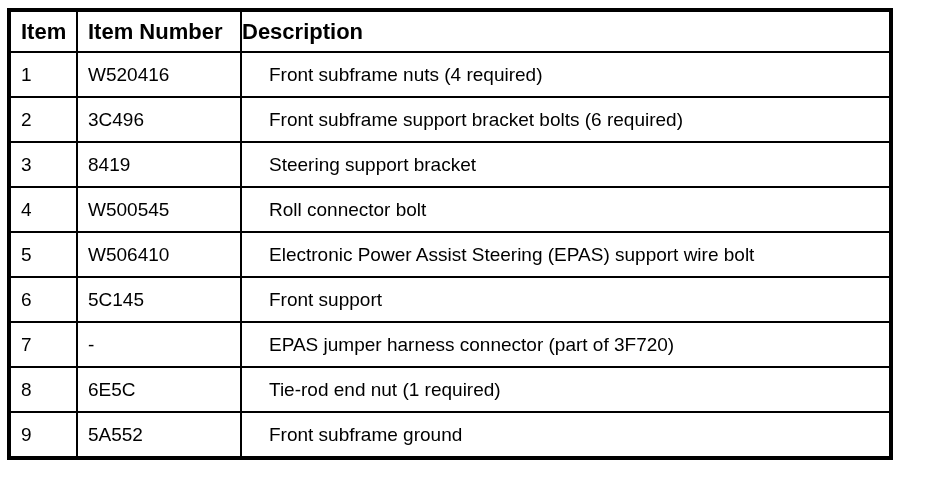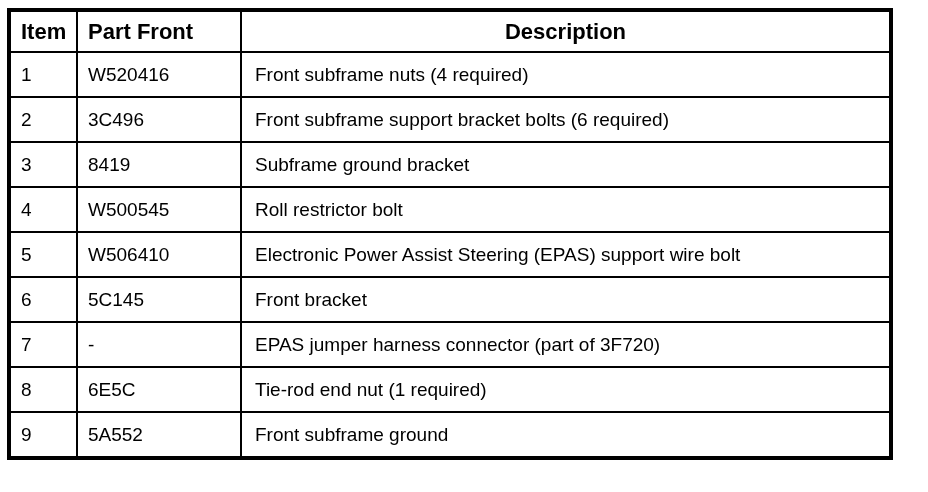--- a/index.html
+++ b/index.html
@@ -36,80 +36,79 @@
     background: #ffffff;
   }
   th {
     height: 39px;
     font-size: 22px;
     font-weight: bold;
     text-align: left;
     padding: 0 0 0 10px;
   }
   th.desc-header {
-    text-align: center;
     padding: 0;
   }
   td {
     height: 43px;
     font-size: 19px;
     font-weight: normal;
     padding: 0 0 0 10px;
   }
   td.cell-description {
-    padding-left: 13px;
+    padding-left: 27px;
   }
 </style>
 </head>
 <body>
 
 <div class="page">
   <table class="parts-table">
     <colgroup>
       <col class="col-item">
       <col class="col-part">
       <col class="col-desc">
     </colgroup>
     <thead>
       <tr>
         <th>Item</th>
-        <th>Part Front</th>
+        <th>Item Number</th>
         <th class="desc-header">Description</th>
       </tr>
     </thead>
     <tbody>
         <tr>
           <td class="cell-item">1</td>
           <td class="cell-part-number">W520416</td>
           <td class="cell-description">Front subframe nuts (4 required)</td>
         </tr>
         <tr>
           <td class="cell-item">2</td>
           <td class="cell-part-number">3C496</td>
           <td class="cell-description">Front subframe support bracket bolts (6 required)</td>
         </tr>
         <tr>
           <td class="cell-item">3</td>
           <td class="cell-part-number">8419</td>
-          <td class="cell-description">Subframe ground bracket</td>
+          <td class="cell-description">Steering support bracket</td>
         </tr>
         <tr>
           <td class="cell-item">4</td>
           <td class="cell-part-number">W500545</td>
-          <td class="cell-description">Roll restrictor bolt</td>
+          <td class="cell-description">Roll connector bolt</td>
         </tr>
         <tr>
           <td class="cell-item">5</td>
           <td class="cell-part-number">W506410</td>
           <td class="cell-description">Electronic Power Assist Steering (EPAS) support wire bolt</td>
         </tr>
         <tr>
           <td class="cell-item">6</td>
           <td class="cell-part-number">5C145</td>
-          <td class="cell-description">Front bracket</td>
+          <td class="cell-description">Front support</td>
         </tr>
         <tr>
           <td class="cell-item">7</td>
           <td class="cell-part-number">-</td>
           <td class="cell-description">EPAS jumper harness connector (part of 3F720)</td>
         </tr>
         <tr>
           <td class="cell-item">8</td>
           <td class="cell-part-number">6E5C</td>
           <td class="cell-description">Tie-rod end nut (1 required)</td>

